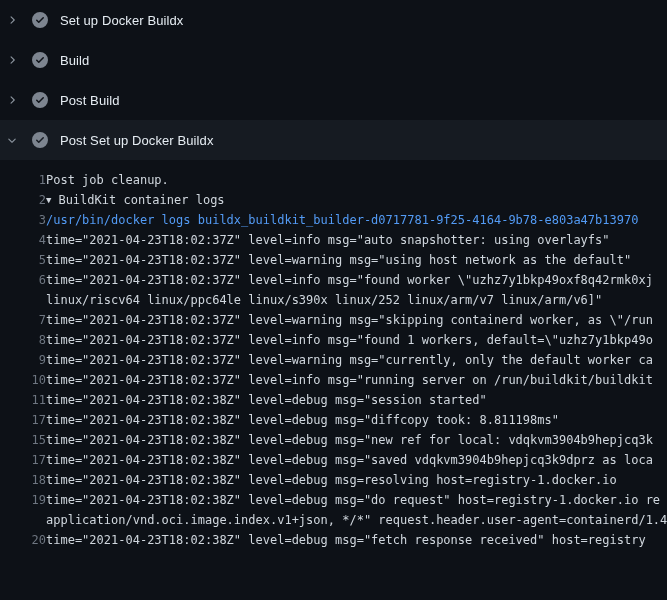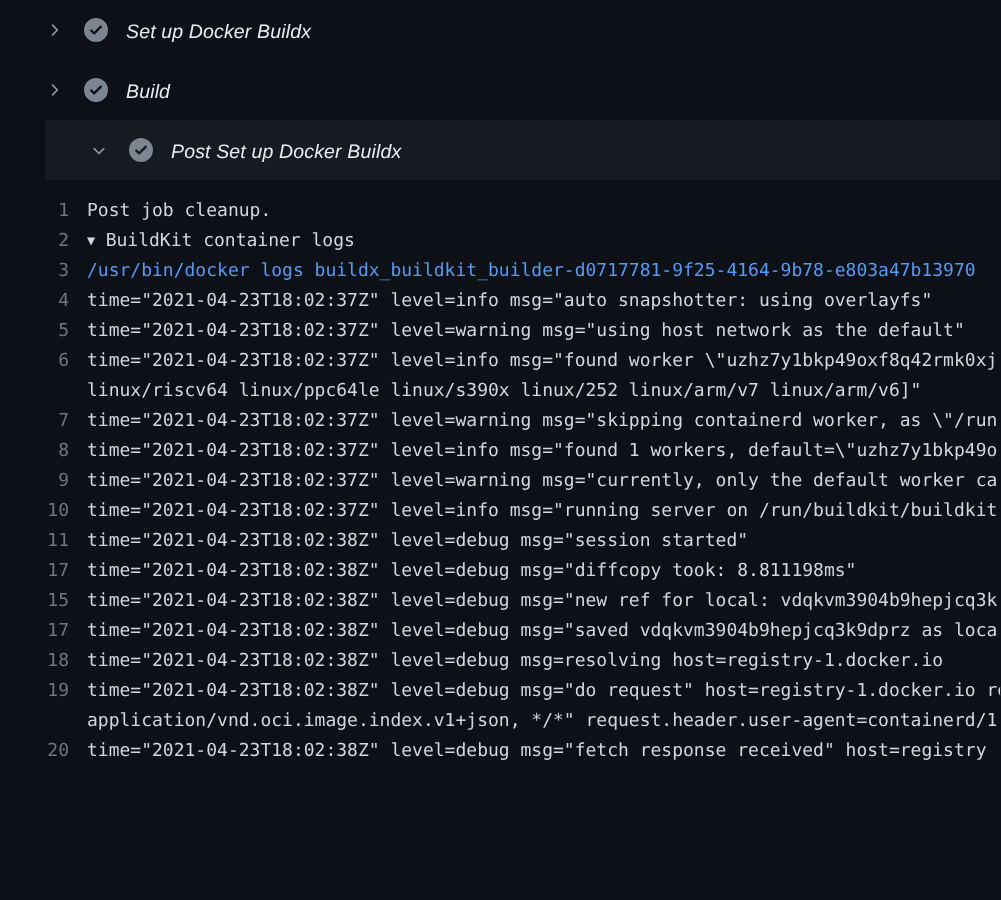--- a/index.html
+++ b/index.html
@@ -4,23 +4,23 @@
 <style>
   * { margin:0; padding:0; box-sizing:border-box; }
   html,body { width:667px; height:600px; overflow:hidden; }
   body {
     background: var(--bg, #0d1117);
     font-family: "Liberation Sans", sans-serif;
   }
   .steps { width:100%; }
   .step-row {
     display:flex; align-items:center;
-    height:40px; padding:0 28px; cursor:pointer;font-style:italic;
+    height:40px; padding:0 4px; cursor:pointer;
   }
-  .step-row.expanded { background: var(--panel-highlight, #161b22); margin-left: 30px; }
+  .step-row.expanded { background: var(--panel-highlight, #161b22); }
   .chevron {
     width:16px; height:16px; flex:0 0 16px;
     display:flex; align-items:center; justify-content:center;
     color: var(--chevron, #8b949e);
   }
   .chevron svg { display:block; }
   .step-row.expanded .chevron svg { transform: rotate(90deg); }
   .check {
     width:16px; height:16px; flex:0 0 16px;
     margin-left:12px;
@@ -42,21 +42,21 @@
   }
   .log-line {
     display:flex; height:20px; overflow:hidden; white-space:pre;
   }
   .log-num {
     flex:0 0 46px; width:46px; text-align:right;
     color: var(--line-number, #6e7681);
     user-select:none; cursor:pointer;
   }
   .log-text {
-    margin-left:12px; flex:1 1 auto; overflow:hidden; white-space:pre;
+    margin-left:0; flex:1 1 auto; overflow:hidden; white-space:pre;
   }
   .log-line.command .log-text {
     color: var(--command, #539bf5);
     font-weight:400;
   }
   .group-marker {
     display:inline-block;
     font-size:9px;
     transform: translateY(-1px);
     margin-right:7px;
@@ -89,20 +89,33 @@
         </svg>
     </span>
     <span class="check">
       <svg width="16" height="16" viewBox="0 0 16 16" fill="currentColor">
           <path d="M8 16A8 8 0 1 1 8 0a8 8 0 0 1 0 16Zm3.78-9.72a.751.751 0 0 0-1.06-1.06L6.75 9.19 5.28 7.72a.751.751 0 0 0-1.06 1.06l2 2a.75.75 0 0 0 1.06 0Z"></path>
         </svg>
     </span>
     <span class="step-label">Build</span>
   </div>
 
+  <div class="step-row">
+    <span class="chevron">
+      <svg width="12" height="12" viewBox="0 0 16 16" fill="currentColor">
+          <path d="M6.22 3.22a.75.75 0 0 1 1.06 0l4.25 4.25a.75.75 0 0 1 0 1.06l-4.25 4.25a.75.75 0 1 1-1.06-1.06L9.94 8 6.22 4.28a.75.75 0 0 1 0-1.06z"></path>
+        </svg>
+    </span>
+    <span class="check">
+      <svg width="16" height="16" viewBox="0 0 16 16" fill="currentColor">
+          <path d="M8 16A8 8 0 1 1 8 0a8 8 0 0 1 0 16Zm3.78-9.72a.751.751 0 0 0-1.06-1.06L6.75 9.19 5.28 7.72a.751.751 0 0 0-1.06 1.06l2 2a.75.75 0 0 0 1.06 0Z"></path>
+        </svg>
+    </span>
+    <span class="step-label">Post Build</span>
+  </div>
 
   <div class="step-row expanded">
     <span class="chevron">
       <svg width="12" height="12" viewBox="0 0 16 16" fill="currentColor">
           <path d="M6.22 3.22a.75.75 0 0 1 1.06 0l4.25 4.25a.75.75 0 0 1 0 1.06l-4.25 4.25a.75.75 0 1 1-1.06-1.06L9.94 8 6.22 4.28a.75.75 0 0 1 0-1.06z"></path>
         </svg>
     </span>
     <span class="check">
       <svg width="16" height="16" viewBox="0 0 16 16" fill="currentColor">
           <path d="M8 16A8 8 0 1 1 8 0a8 8 0 0 1 0 16Zm3.78-9.72a.751.751 0 0 0-1.06-1.06L6.75 9.19 5.28 7.72a.751.751 0 0 0-1.06 1.06l2 2a.75.75 0 0 0 1.06 0Z"></path>

